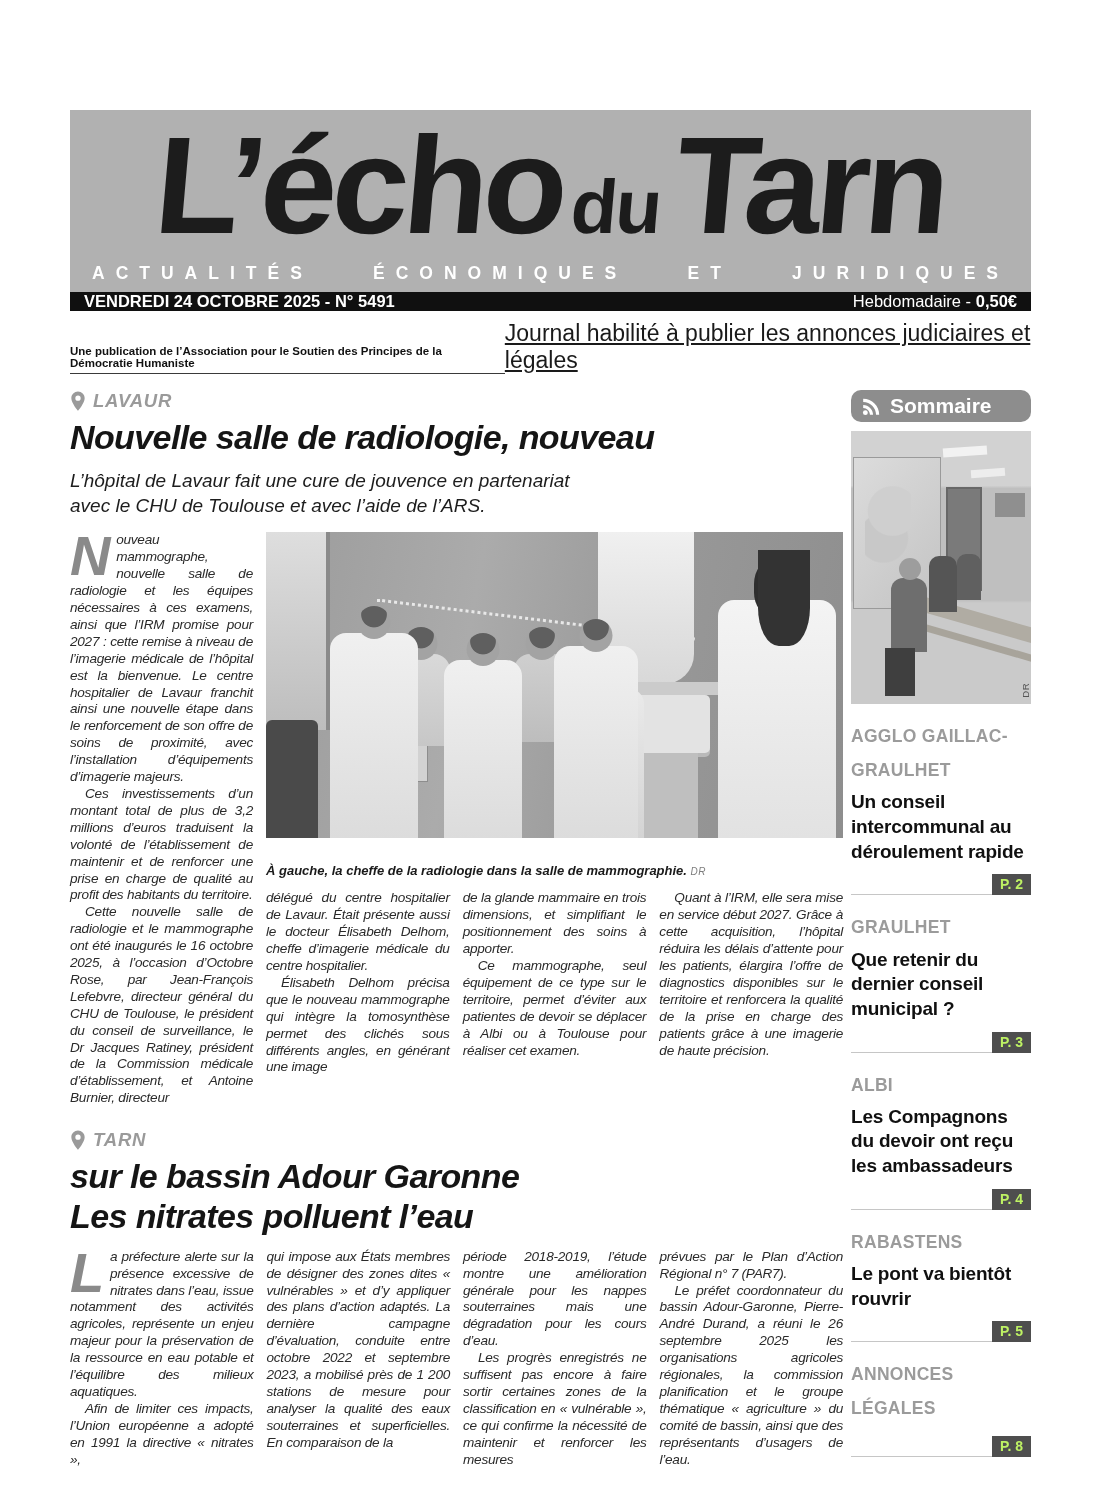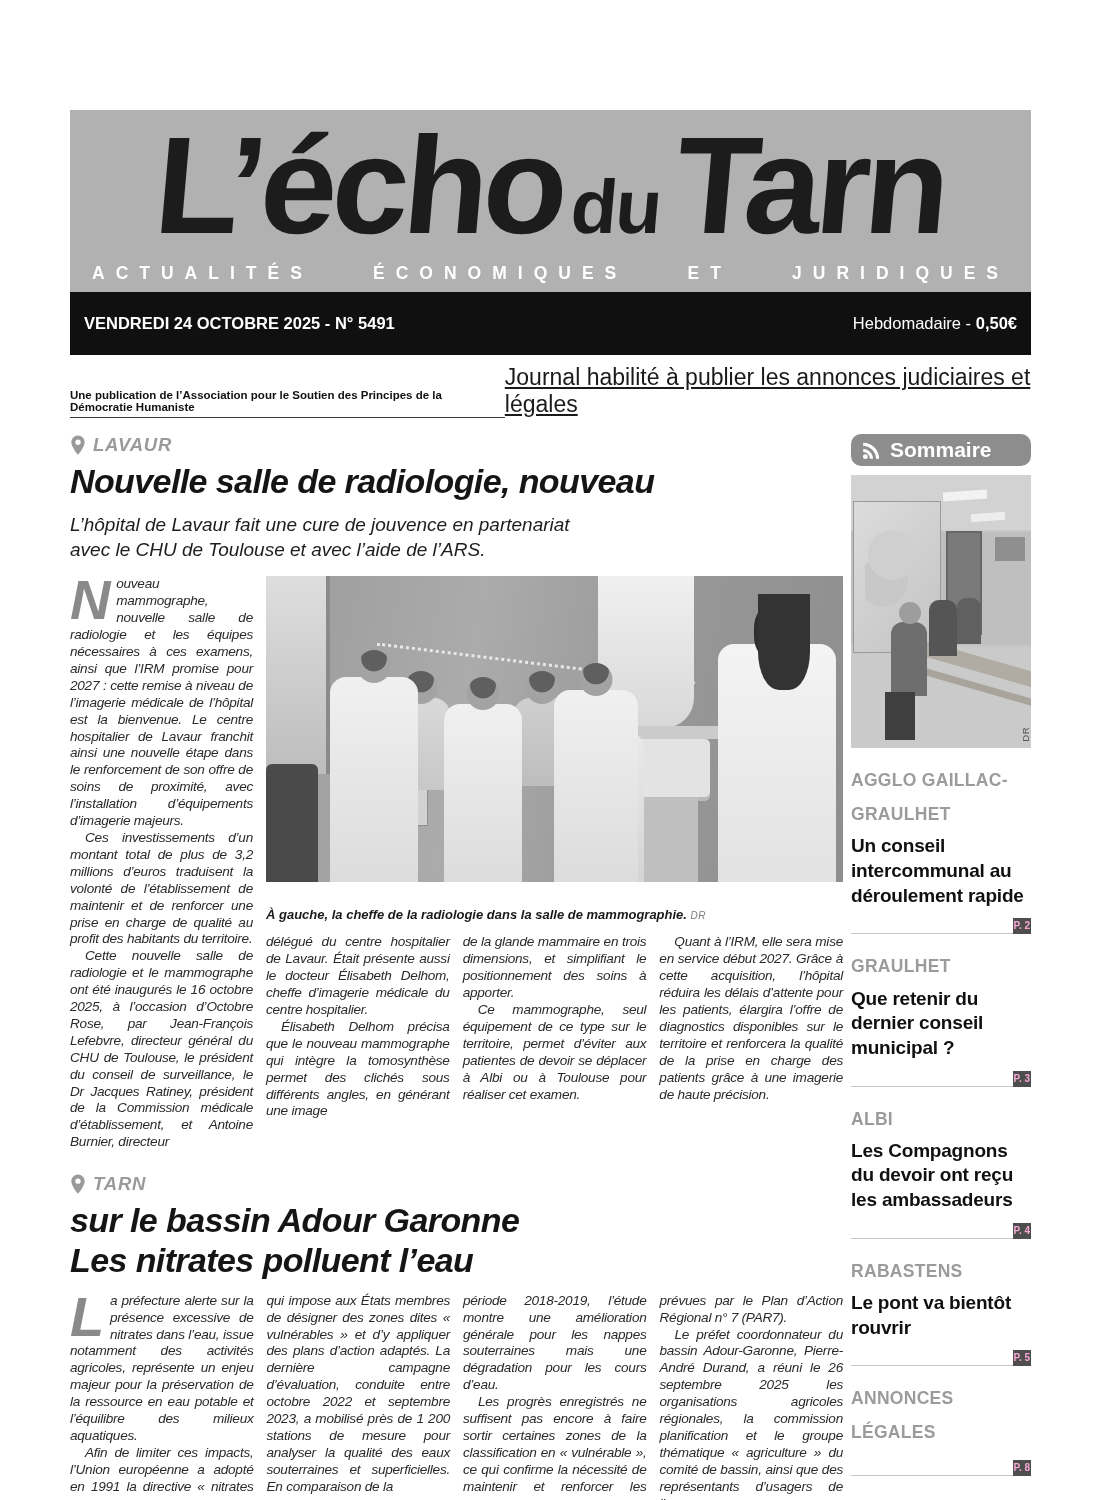--- a/index.html
+++ b/index.html
@@ -6,21 +6,21 @@
   html,body { margin:0; padding:0; background:#fff; }
   body { width:1103px; height:1500px; position:relative; font-family:"Liberation Sans", sans-serif; color:#1d1d1d; }
   .page { position:absolute; left:70px; top:110px; width:961px; }
 
   
   .masthead { background:#b1b1b1; padding:10px 16px 8px; }
   .mast-title { text-align:center; color:#1c1c1c; font-weight:700; transform:skewX(-5deg); line-height:0.95; white-space:nowrap; }
   .mast-title .big { font-size:138px; letter-spacing:-5px; }
   .mast-title .small { font-size:76px; letter-spacing:-2px; margin:0 14px 0 10px; }
   .mast-tagline { color:#fff; font-weight:700; font-size:17.5px; letter-spacing:11px; text-align:justify; text-align-last:justify; margin-top:12px; padding:0 6px; }
-  .datebar { background:#101010; color:#fff; display:flex; justify-content:space-between; align-items:center; padding:22px 14px; font-size:16.5px;text-align:center; }
+  .datebar { background:#101010; color:#fff; display:flex; justify-content:space-between; align-items:center; padding:0 14px; font-size:16.5px;text-align:center; }
   .datebar .left { font-weight:700; }
   .datebar .right b { font-weight:700; }
   .subbar { display:flex; justify-content:space-between; align-items:flex-end; margin-top:9px; }
   .publisher { font-size:11.5px; font-weight:700; color:#111; border-bottom:1px solid #3a3a3a; padding-bottom:4px; }
   .legal { font-size:23px; color:#1a1a1a;text-decoration:underline; }
 
   
   .content { display:flex; gap:8px; margin-top:16px; }
   .main-col { width:773px;font-style:italic; }
   .sidebar { width:180px; }
@@ -85,21 +85,21 @@
   .s-fig1::before { content:""; position:absolute; top:-20px; left:8px; width:22px; height:22px; border-radius:50%; background:#9d9d9d; }
   .s-fig2 { left:78px; bottom:92px; width:28px; height:56px; background:#555; border-radius:10px 10px 0 0; }
   .s-fig3 { left:106px; bottom:104px; width:24px; height:46px; background:#606060; border-radius:9px 9px 0 0; }
   .s-chair { left:34px; bottom:8px; width:30px; height:48px; background:#3f3f3f; }
   .somm-credit { position:absolute; right:0; bottom:6px; writing-mode:vertical-rl; transform:rotate(180deg); font-size:9.5px; color:#555; letter-spacing:0.5px; }
   .somm-item { margin-top:15px; }
   .somm-loc { color:#9b9b9b; font-weight:700; font-size:17.5px; line-height:1.95; letter-spacing:0.3px; max-width:160px; }
   .somm-title { color:#101010; font-weight:700; font-size:19px; line-height:1.3; letter-spacing:-0.2px; margin-top:3px; }
   .somm-page-row { display:flex; align-items:flex-end; margin-top:10px; }
   .somm-line { flex:1; border-bottom:1px solid #c6c6c6; }
-  .somm-badge { background:#4e4e4e; color:#f9a8d4; font-weight:700; font-size:10px; padding:2px 1px 3px; }
+  .somm-badge { background:#4e4e4e; color:#bef264; font-weight:700; font-size:14px; padding:2px 8px 3px; }
 </style>
 </head>
 <body>
 
 <div class="page">
 
   <div class="masthead">
     <div class="mast-title">
       <span class="big">L’écho</span><span class="small">du</span><span class="big">Tarn</span>
     </div>

